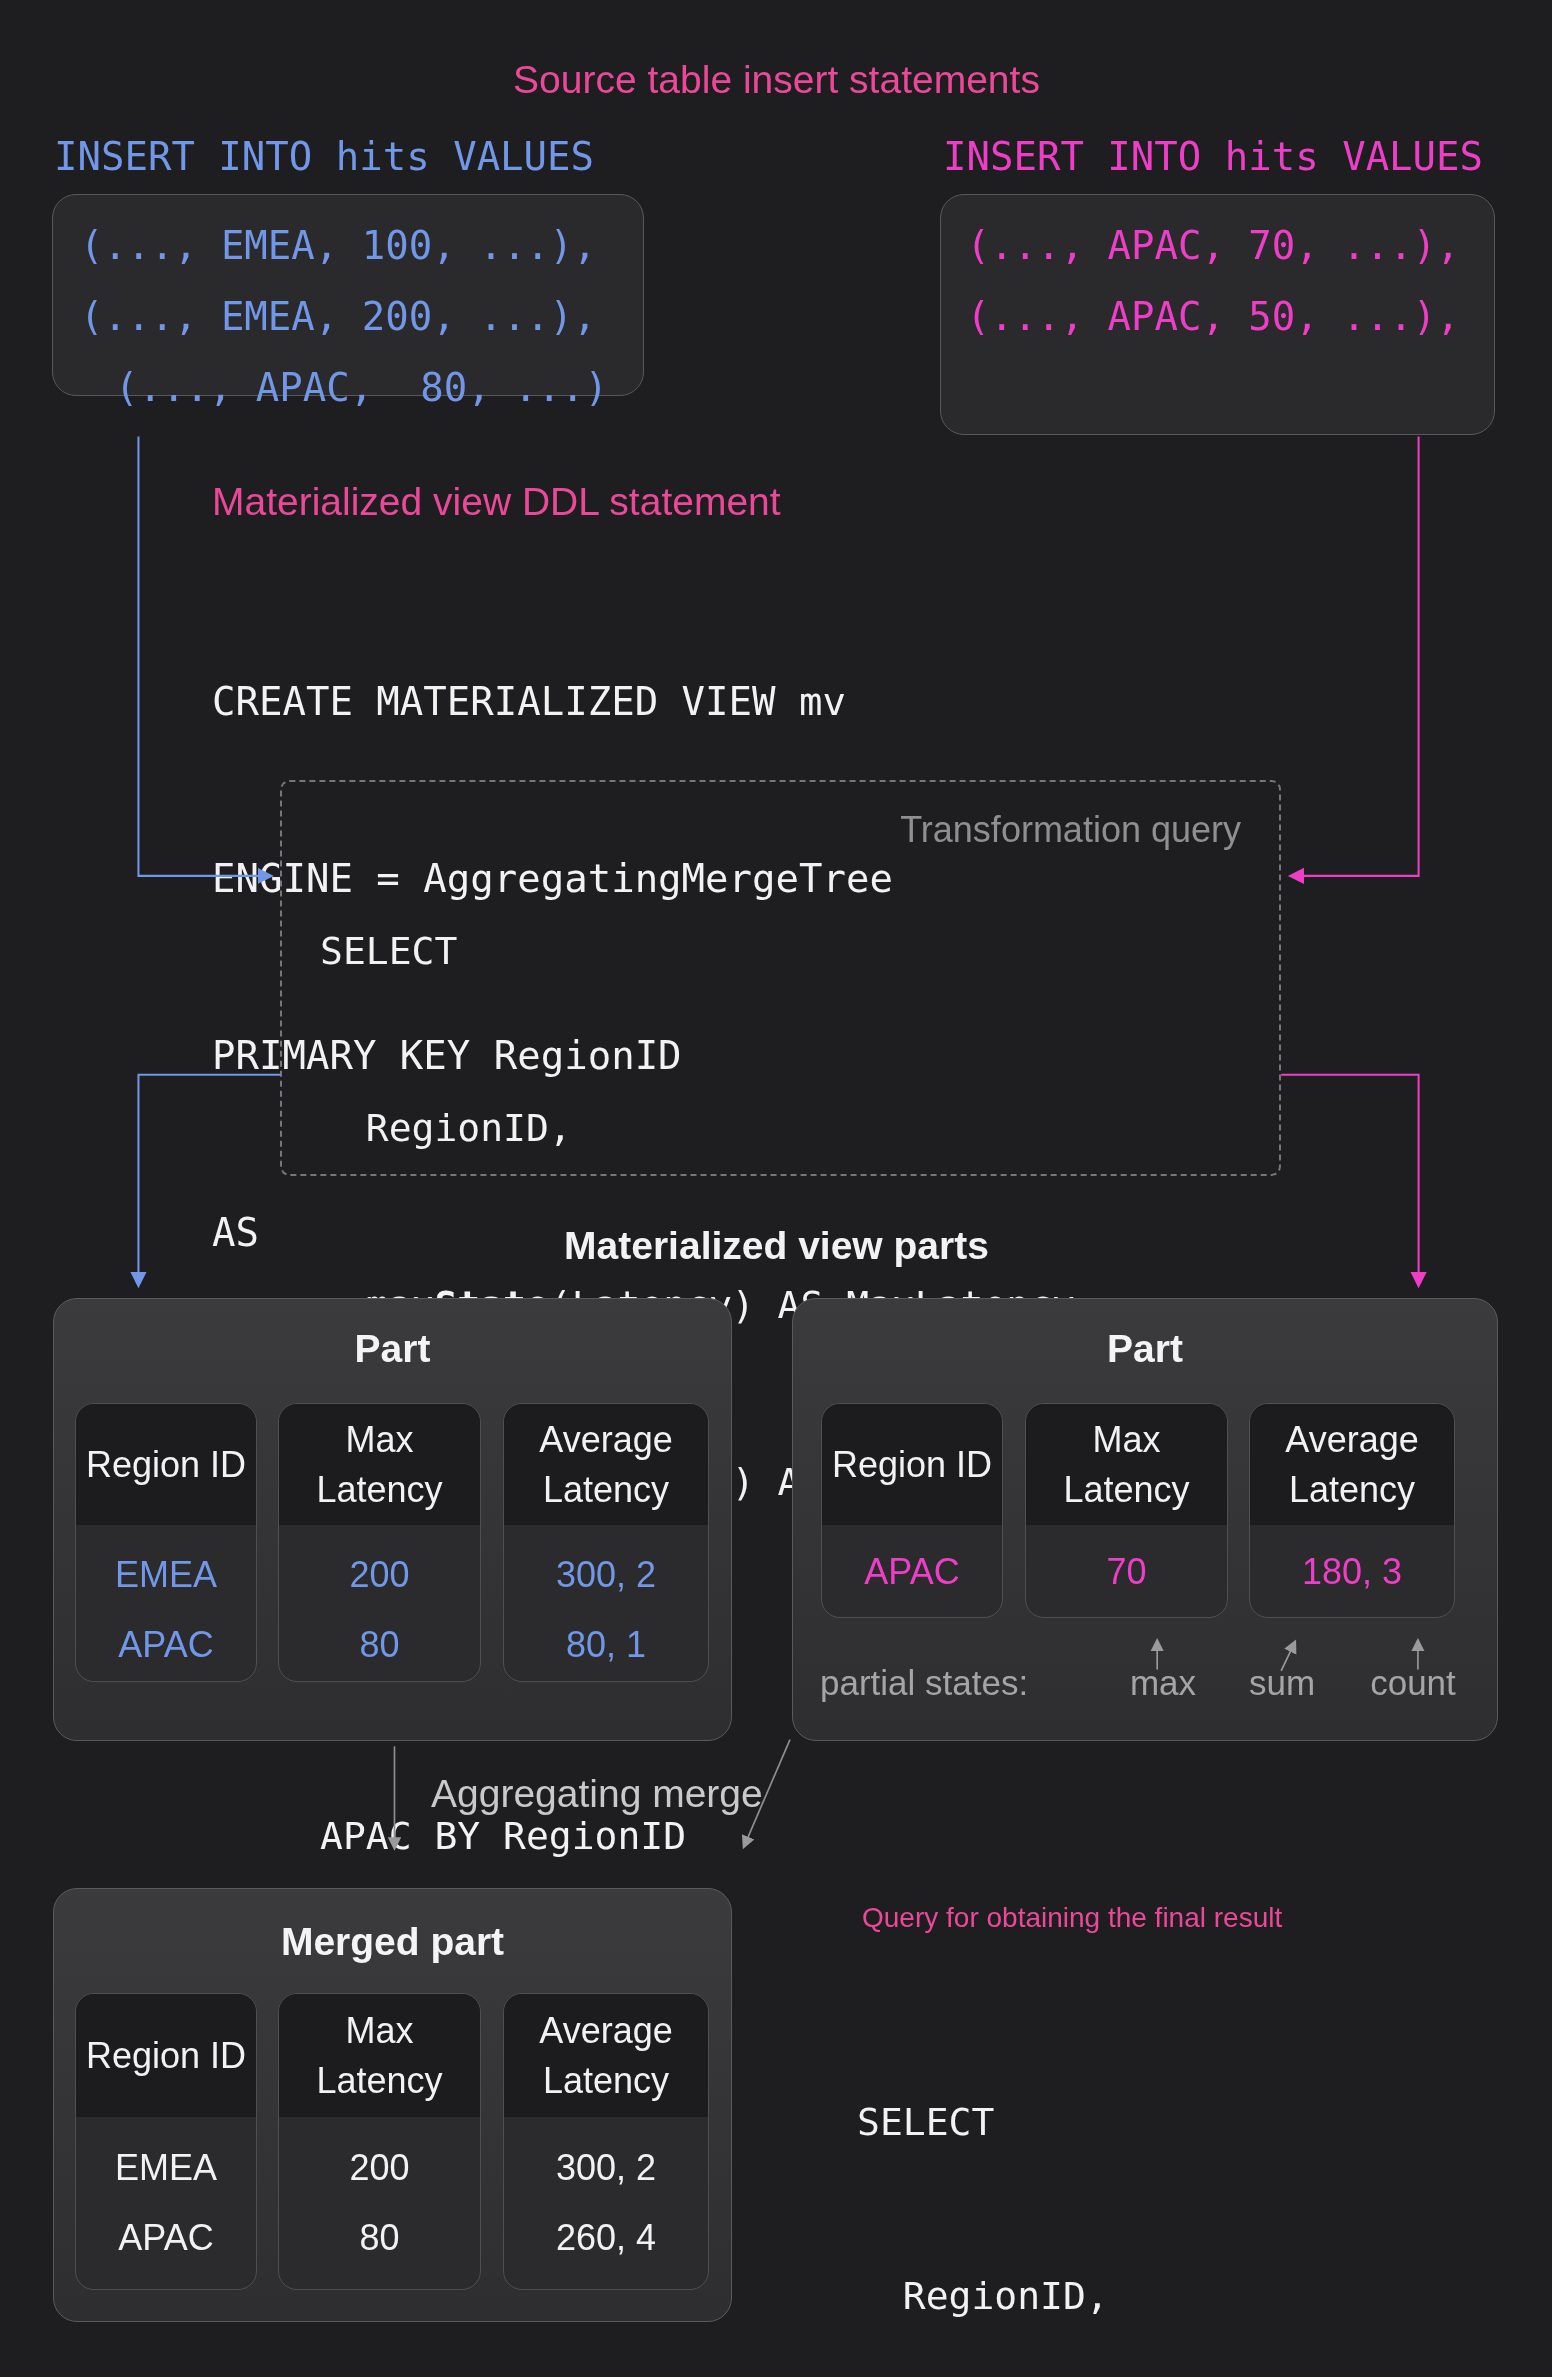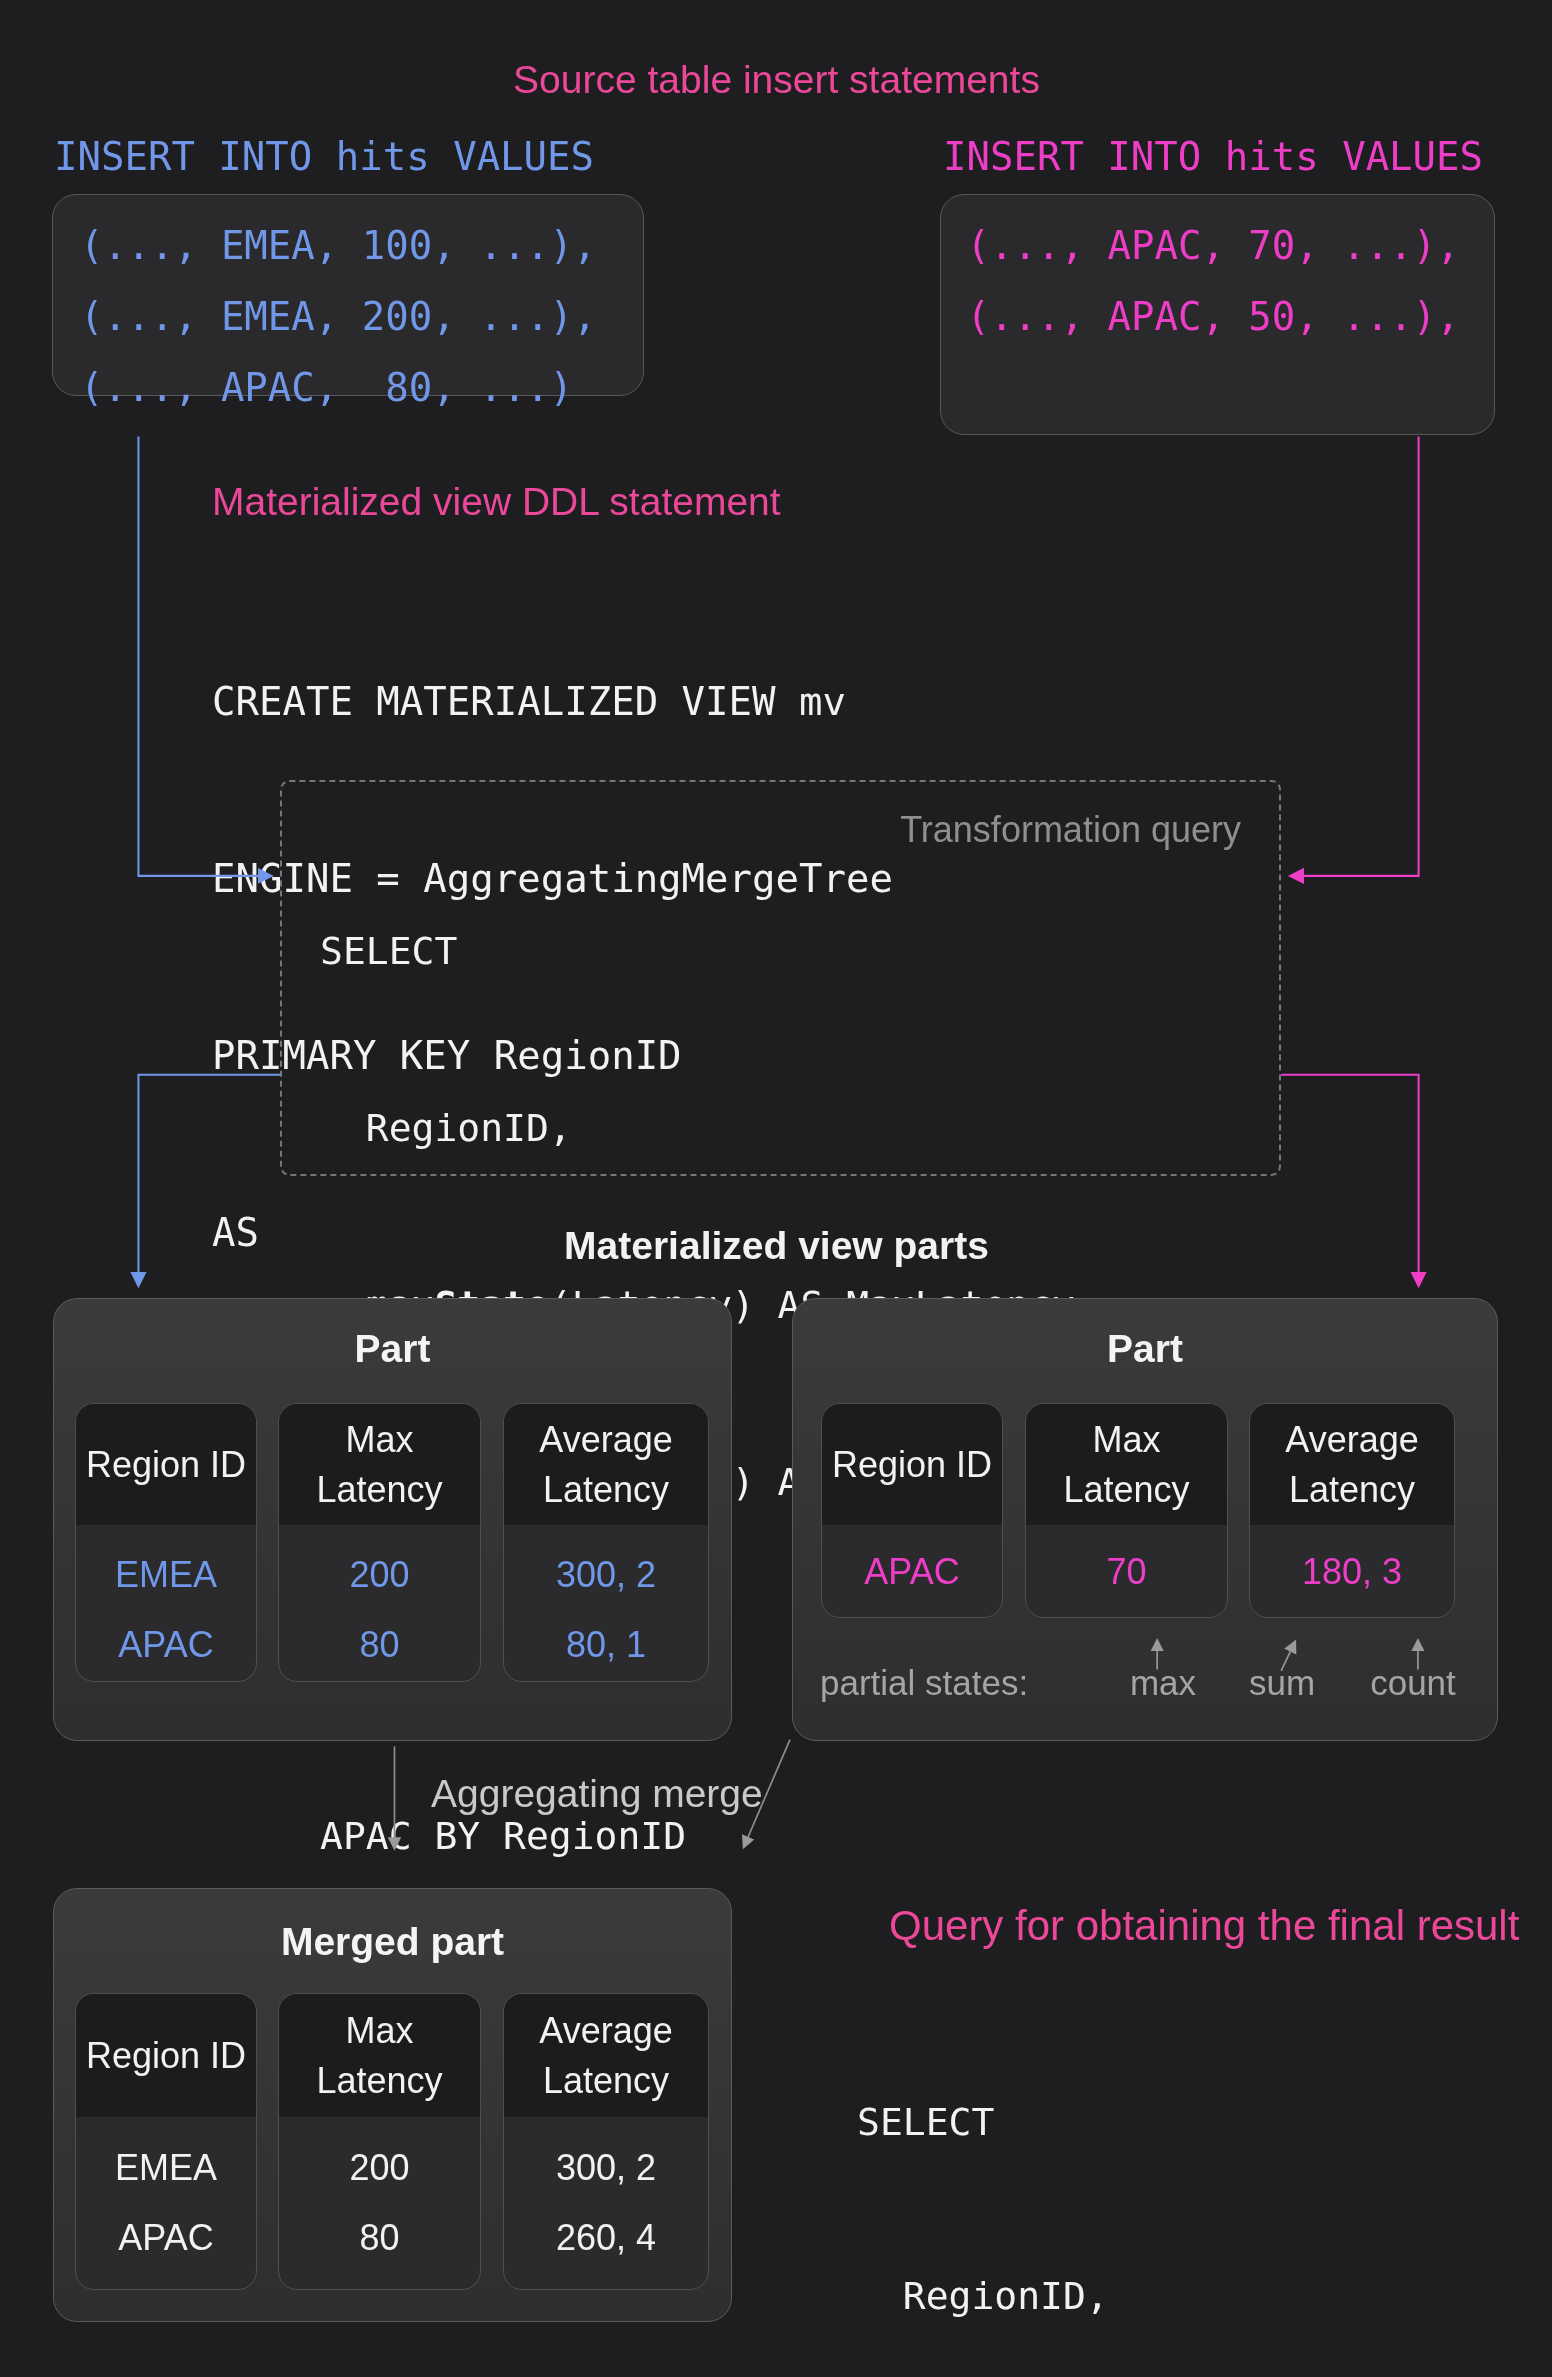--- a/index.html
+++ b/index.html
@@ -62,21 +62,21 @@
 
   <div class="abs center gray-title" style="top:58px; font-size:39px;">Source table insert statements</div>
 
   <div class="abs mono stmt blue" style="left:54px; top:133px;">INSERT INTO hits VALUES</div>
 
   <div class="abs mono stmt pink" style="left:943px; top:133px;">INSERT INTO hits VALUES</div>
 
   <div class="abs insert-box" style="left:52px; top:194px; width:592px; height:202px;">
     <div class="mono row blue" style="padding-left:27px;">(..., EMEA, 100, ...),</div>
     <div class="mono row blue" style="padding-left:27px;">(..., EMEA, 200, ...),</div>
-    <div class="mono row blue" style="padding-left:27px;">(..., APAC,  80, ...)</div>
+    <div class="mono row blue" style="padding-left:27px;text-align:center;">(..., APAC,  80, ...)</div>
   </div>
 
   <div class="abs insert-box" style="left:940px; top:194px; width:555px; height:241px;">
     <div class="mono row pink" style="padding-left:25.6px;">(..., APAC, 70, ...),</div>
     <div class="mono row pink" style="padding-left:25.6px;">(..., APAC, 50, ...),</div>
   </div>
 
   <div class="abs gray-title" style="left:212px; top:480px; font-size:39px;">Materialized view DDL statement</div>
 
   <div class="abs mono code" style="left:212px; top:554px; font-size:39px;">
@@ -171,21 +171,21 @@
     </div>
     <div class="col" style="left:449px; top:104px; width:206px; height:297px;">
       <div class="col-header" style="height:123px;">Average Latency</div>
       <div class="col-values white" style="height:174px; padding-top:16px;">
         <div class="val">300, 2</div>
         <div class="val">260, 4</div>
       </div>
     </div>
   </div>
 
-  <div class="abs gray-title" style="left:889px; top:1902px; font-size:42px;">Query for obtaining the final result</div>
+  <div class="abs gray-title" style="left:862px; top:1902px; font-size:28px;">Query for obtaining the final result</div>
 
   <div class="abs mono code" style="left:857px; top:1977px; line-height:58px;">
     <div class="code-line"><span>SELECT</span></div>
     <div class="code-line"><span>  RegionID,</span></div>
     
     
     
     
   </div>
 

